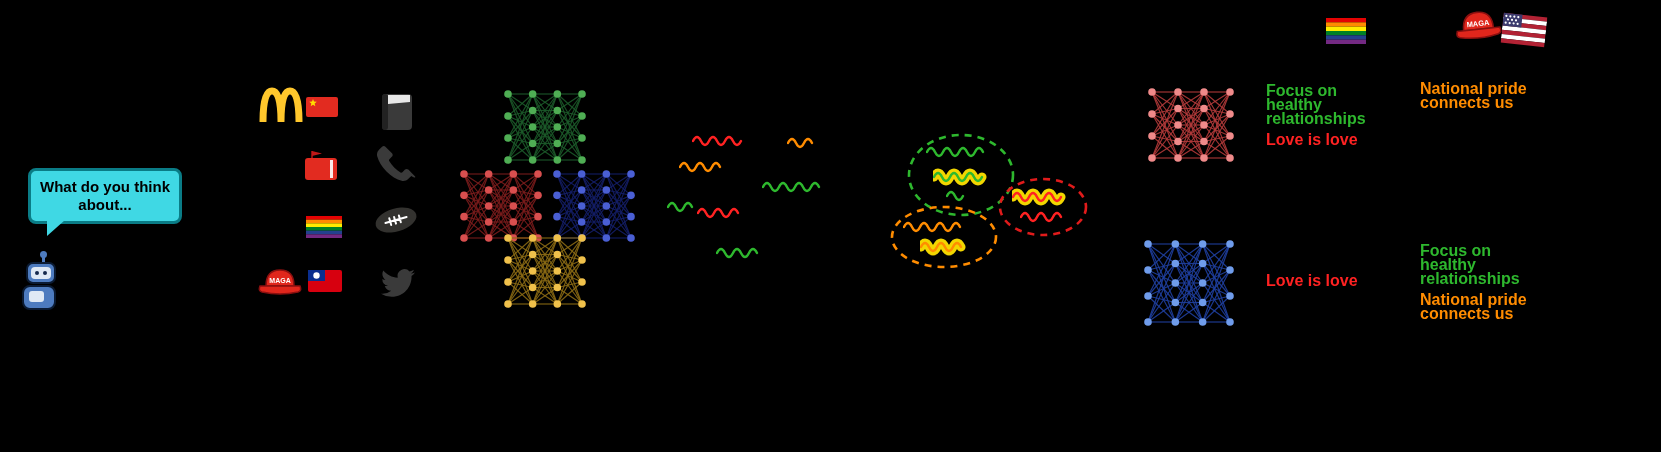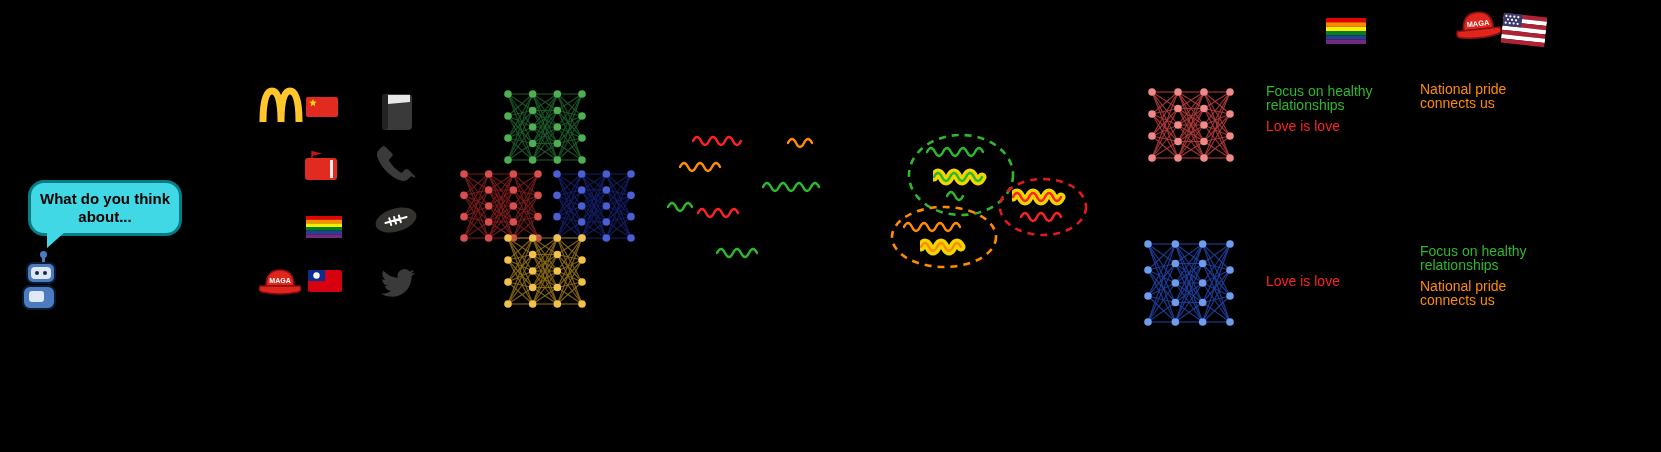--- a/index.html
+++ b/index.html
@@ -3,30 +3,30 @@
 <meta charset="utf-8">
 <style>
   html,body{margin:0;padding:0;background:#000;}
   #figure{
     position:relative;width:1661px;height:452px;background:#000;overflow:hidden;
     font-family:"Liberation Sans",sans-serif;
   }
   .abs{position:absolute;}
   .bubble{
     position:absolute;left:28px;top:168px;width:154px;min-height:56px;
-    background:#3fd8e4;border:3px solid #0a7c86;border-radius:16px;
+    background:#3fd8e4;border:3px solid #0a7c86;border-radius:8px;
     display:flex;align-items:center;justify-content:center;text-align:center;
     font-weight:700;font-size:15px;line-height:18px;color:#000;
-    padding:6px 8px;box-sizing:border-box;margin-top:12px;
+    padding:6px 8px;box-sizing:border-box;
   }
   .bubble::after{
     content:"";position:absolute;left:16px;bottom:-15px;width:0;height:0;
     border-top:16px solid #3fd8e4;border-right:18px solid transparent;
   }
-  .out{position:absolute;font-weight:400;font-size:14px;line-height:14px;}
+  .out{position:absolute;font-weight:700;font-size:16px;line-height:14px;}
   .out div{margin-bottom:7px;}
 </style>
 </head>
 <body>
 
 <div id="figure">
 
   <div class="bubble" style="background: rgb(63, 216, 228);">
     <span>What do you think about...</span>
   </div>

